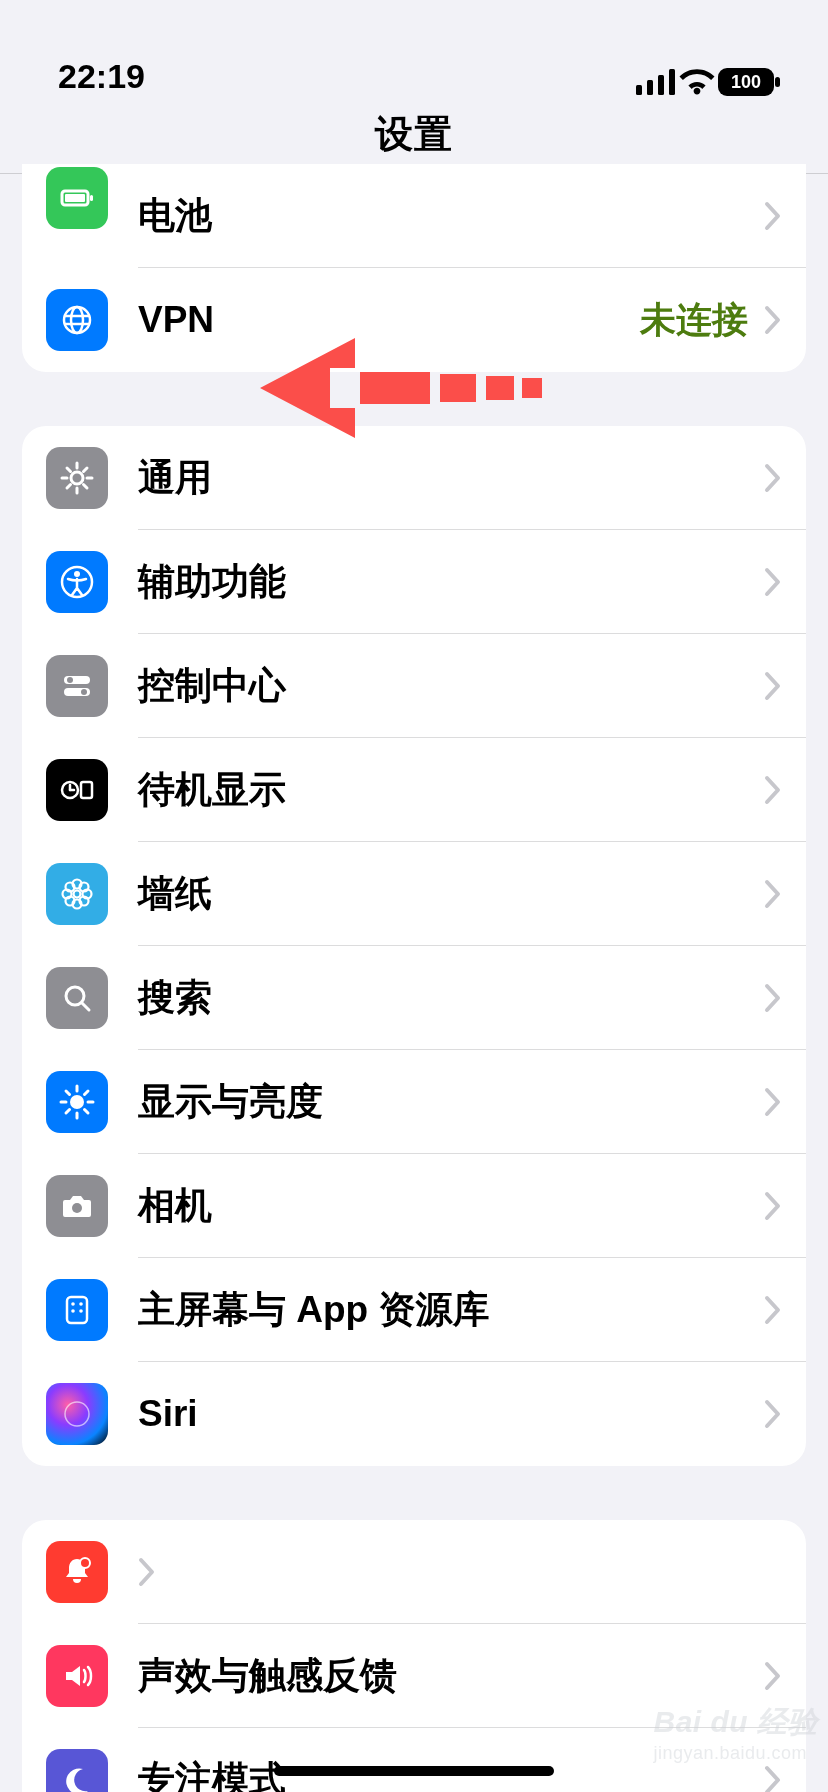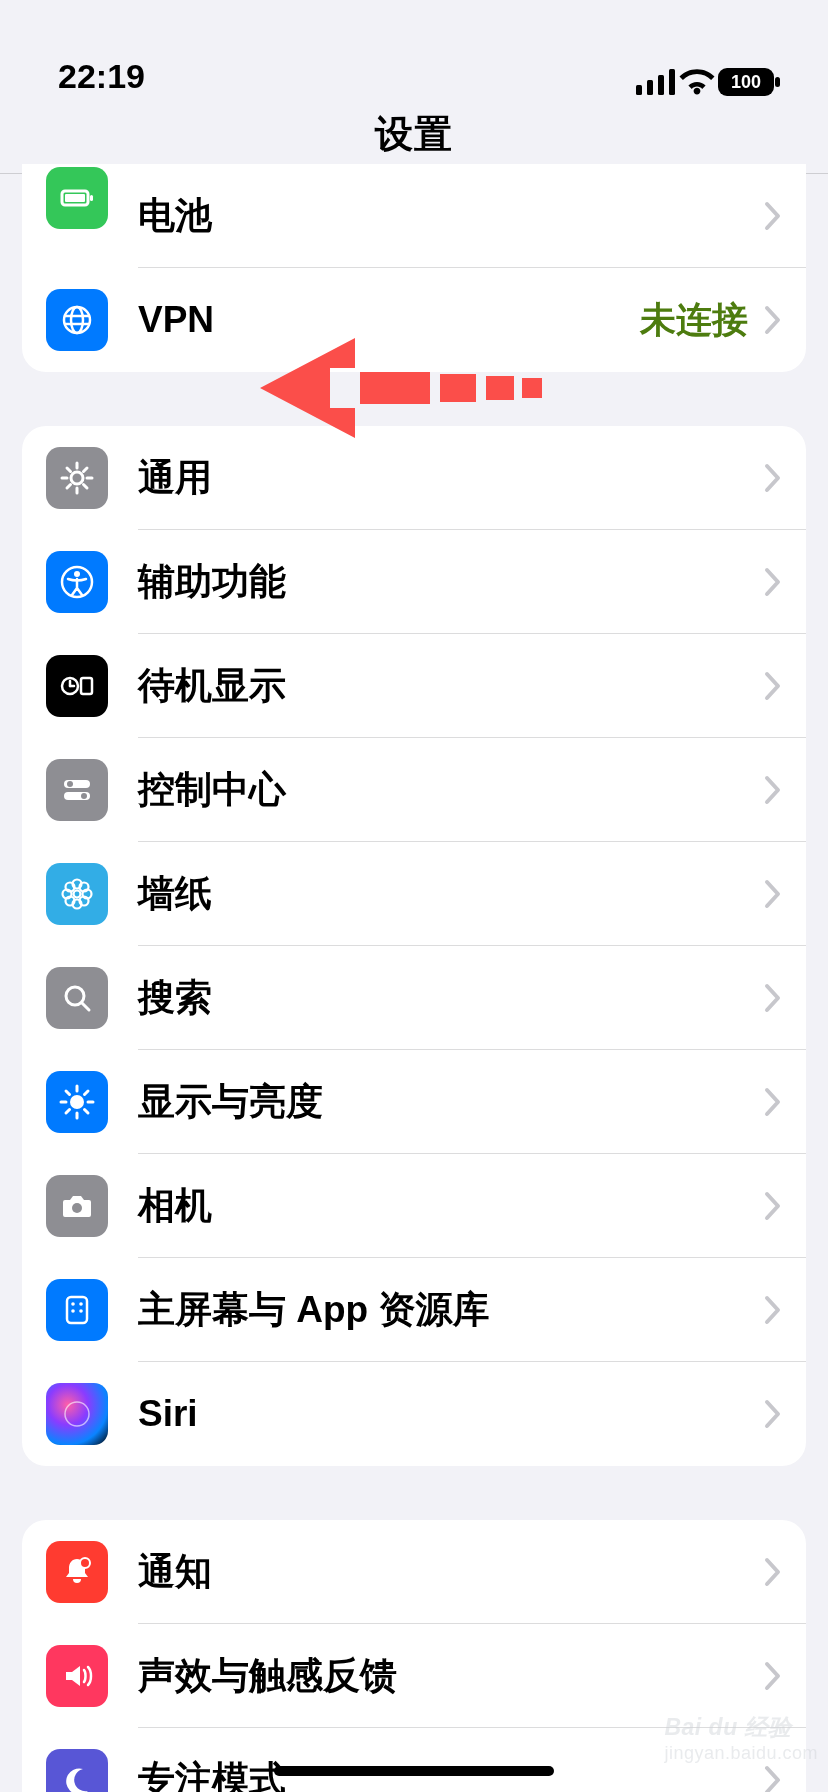--- a/index.html
+++ b/index.html
@@ -101,21 +101,21 @@
 
   
   .watermark {
     position: absolute;
     right: 10px;
     bottom: 28px;
     opacity: 0.45;
     letter-spacing: 0.5px;
   }
   .watermark .wm-main {
-    font-size: 23px; font-weight: 700; font-style: italic;
+    font-size: 30px; font-weight: 700; font-style: italic;
     color: #cfd3d8;
   }
   .watermark .wm-sub {
     font-size: 18px; color: #cfd3d8;
   }
 
   
   .bg-green   { background:#34c759; }
   .bg-blue    { background:#007aff; }
   .bg-gray    { background:#8e8e93; }
@@ -223,46 +223,46 @@
           </svg>
       </span>
       <div class="row-main">
         <span class="row-label">辅助功能</span>
         <svg class="chevron" width="18" height="30" viewBox="0 0 18 30">
             <path d="M3 3l11 12L3 27" stroke="#c7c7cc" stroke-width="4" fill="none" stroke-linecap="round" stroke-linejoin="round"></path>
           </svg>
       </div>
     </div>
     <div class="row">
+      <span class="icon-wrap bg-gray">
+        <svg width="42" height="42" viewBox="0 0 42 42">
+            <rect x="8" y="11" width="26" height="8" rx="4" fill="#fff"></rect>
+            <circle cx="14" cy="15" r="3" fill="#8e8e93"></circle>
+            <rect x="8" y="23" width="26" height="8" rx="4" fill="#fff"></rect>
+            <circle cx="28" cy="27" r="3" fill="#8e8e93"></circle>
+          </svg>
+      </span>
+      <div class="row-main">
+        <span class="row-label">控制中心</span>
+        <svg class="chevron" width="18" height="30" viewBox="0 0 18 30">
+            <path d="M3 3l11 12L3 27" stroke="#c7c7cc" stroke-width="4" fill="none" stroke-linecap="round" stroke-linejoin="round"></path>
+          </svg>
+      </div>
+    </div>
+    <div class="row">
       <span class="icon-wrap bg-black">
         <svg width="42" height="42" viewBox="0 0 42 42">
             <circle cx="14" cy="21" r="8" fill="none" stroke="#fff" stroke-width="2.5"></circle>
             <line x1="14" y1="21" x2="14" y2="16" stroke="#fff" stroke-width="2.5" stroke-linecap="round"></line>
             <line x1="14" y1="21" x2="18" y2="21" stroke="#fff" stroke-width="2.5" stroke-linecap="round"></line>
             <rect x="25" y="13" width="11" height="16" rx="2" fill="none" stroke="#fff" stroke-width="2.5"></rect>
           </svg>
       </span>
       <div class="row-main">
         <span class="row-label">待机显示</span>
-        <svg class="chevron" width="18" height="30" viewBox="0 0 18 30">
-            <path d="M3 3l11 12L3 27" stroke="#c7c7cc" stroke-width="4" fill="none" stroke-linecap="round" stroke-linejoin="round"></path>
-          </svg>
-      </div>
-    </div>
-    <div class="row">
-      <span class="icon-wrap bg-gray">
-        <svg width="42" height="42" viewBox="0 0 42 42">
-            <rect x="8" y="11" width="26" height="8" rx="4" fill="#fff"></rect>
-            <circle cx="14" cy="15" r="3" fill="#8e8e93"></circle>
-            <rect x="8" y="23" width="26" height="8" rx="4" fill="#fff"></rect>
-            <circle cx="28" cy="27" r="3" fill="#8e8e93"></circle>
-          </svg>
-      </span>
-      <div class="row-main">
-        <span class="row-label">控制中心</span>
         <svg class="chevron" width="18" height="30" viewBox="0 0 18 30">
             <path d="M3 3l11 12L3 27" stroke="#c7c7cc" stroke-width="4" fill="none" stroke-linecap="round" stroke-linejoin="round"></path>
           </svg>
       </div>
     </div>
     <div class="row">
       <span class="icon-wrap bg-cyan">
         <svg width="42" height="42" viewBox="0 0 42 42">
             <g fill="none" stroke="#fff" stroke-width="2.2">
               <circle cx="21" cy="21" r="3.5"></circle>
@@ -370,21 +370,20 @@
   <div class="group">
     <div class="row">
       <span class="icon-wrap bg-red">
         <svg width="42" height="42" viewBox="0 0 42 42">
             <path d="M21 8c-5 0-8 4-8 9v5l-3 4h22l-3-4v-5c0-5-3-9-8-9Z" fill="#fff"></path>
             <path d="M17 28a4 4 0 0 0 8 0" fill="#fff"></path>
             <circle cx="29" cy="12" r="5" fill="#ff3b30" stroke="#fff" stroke-width="2"></circle>
           </svg>
       </span>
       <div class="row-main">
-        <span class="row-label">通知</span>
         <svg class="chevron" width="18" height="30" viewBox="0 0 18 30">
             <path d="M3 3l11 12L3 27" stroke="#c7c7cc" stroke-width="4" fill="none" stroke-linecap="round" stroke-linejoin="round"></path>
           </svg>
       </div>
     </div>
     <div class="row">
       <span class="icon-wrap bg-redpink">
         <svg width="42" height="42" viewBox="0 0 42 42">
             <path d="M10 17v8h6l8 6V11l-8 6h-6Z" fill="#fff"></path>
             <path d="M28 15c2 2 2 10 0 12M32 12c4 4 4 14 0 18" stroke="#fff" stroke-width="2.5" fill="none" stroke-linecap="round"></path>

